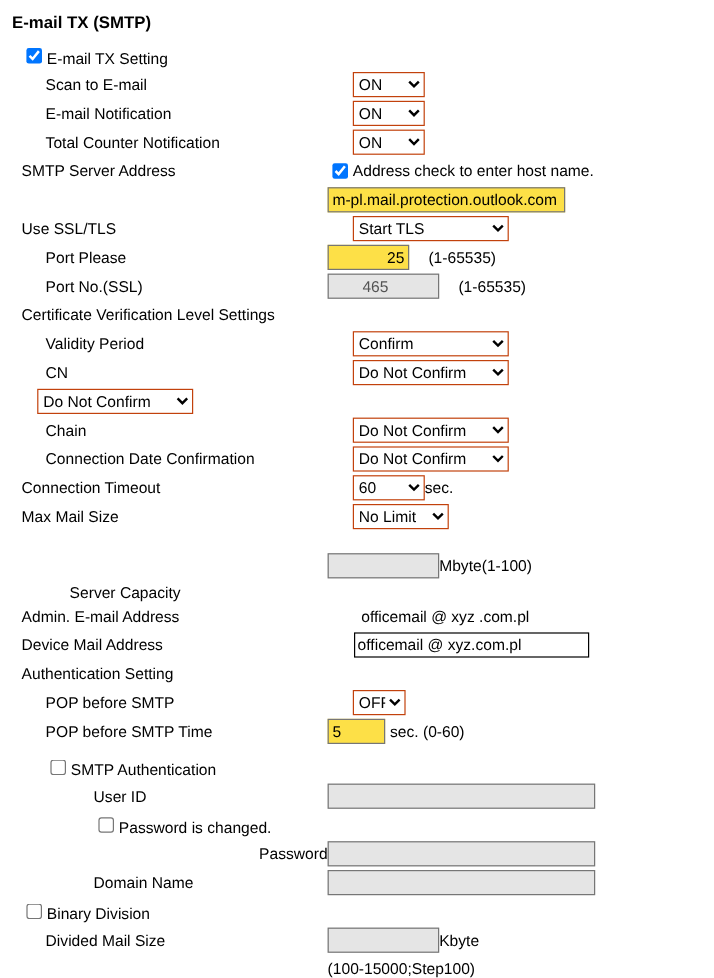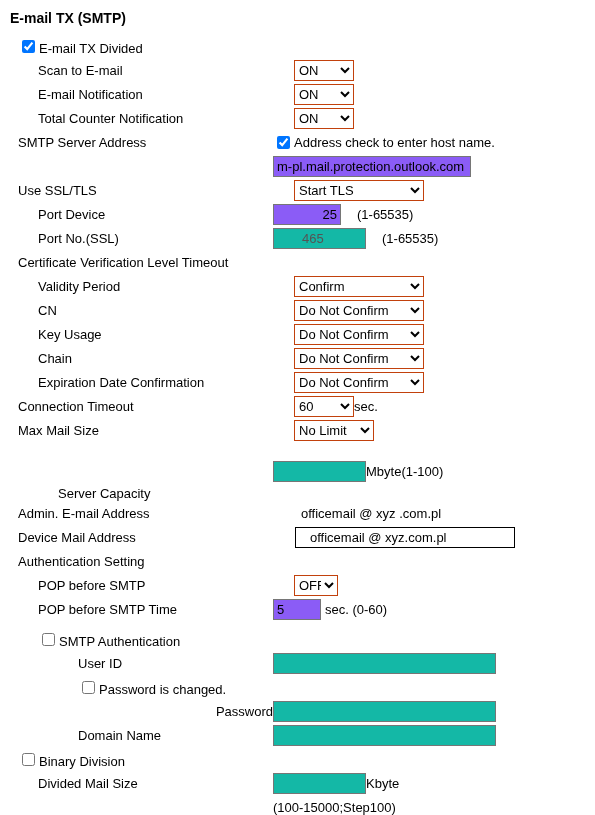--- a/index.html
+++ b/index.html
@@ -29,27 +29,27 @@
 }
 select {
   border: 1px solid #c2410c;
   background: #fff;
   font-size: 13px;
   height: 21px;
   margin-left: 21px;
 }
 input[type="text"] {
   border: 1px solid #767676;
-  background: #8b5cf6;
+  background: #fde047;
   font-size: 13px;
   height: 17px;
   padding: 1px 3px;
 }
 input[type="text"]:disabled {
-  background: #14b8a6;
+  background: #e5e5e5;
   padding-left: 28px;
 }
 .wide { width: 190px; }
 hr {
   border: none;
   border-top: 4px solid #f7941e;
   margin: 12px 0;
 }
 .buttons {
   text-align: right;
@@ -57,36 +57,36 @@
 }
 button {
   border: 1px solid #000;
   background: #efefef;
   font-size: 13px;
   padding: 2px 8px;
   margin-left: 4px;
 }
 .email-field {
   border: 1px solid #000;
-  padding: 2px 14px;
+  padding: 2px 2px;
   display: inline-block;
   width: 190px;
   margin-left: 22px;
 }
 .email-text {
   margin-left: 28px;
 }
 </style>
 </head>
 <body>
 
 <div class="title">E-mail TX (SMTP)</div>
 
 <div class="row">
-  <span class="label0"><input type="checkbox" checked="" style=""><span>E-mail TX Divided</span></span>
+  <span class="label0"><input type="checkbox" checked="" style=""><span>E-mail TX Setting</span></span>
 </div>
 <div class="row">
   <span class="label1">Scan to E-mail</span>
   <select style="width:60px"><option>ON</option></select>
 </div>
 <div class="row">
   <span class="label1">E-mail Notification</span>
   <select style="width:60px"><option>ON</option></select>
 </div>
 <div class="row">
@@ -100,50 +100,49 @@
 </div>
 <div class="row">
   <span class="label0"></span>
   <input type="text" class="wide" value="m-pl.mail.protection.outlook.com" style="">
 </div>
 <div class="row">
   <span class="label0">Use SSL/TLS</span>
   <select style="width:130px"><option>Start TLS</option></select>
 </div>
 <div class="row">
-  <span class="label1">Port Device</span>
+  <span class="label1">Port Please</span>
   <input type="text" style="width: 60px; text-align: right;" value="25">
   <span style="margin-left:16px">(1-65535)</span>
 </div>
 <div class="row">
   <span class="label1">Port No.(SSL)</span>
   <input type="text" style="width: 60px;" disabled="" value="465">
   <span style="margin-left:16px">(1-65535)</span>
 </div>
 <div class="row">
-  <span class="label0">Certificate Verification Level Timeout</span>
+  <span class="label0">Certificate Verification Level Settings</span>
 </div>
 <div class="row">
   <span class="label1">Validity Period</span>
   <select style="width:130px"><option>Confirm</option></select>
 </div>
 <div class="row">
   <span class="label1">CN</span>
   <select style="width:130px"><option>Do Not Confirm</option></select>
 </div>
 <div class="row">
-  <span class="label1">Key Usage</span>
   <select style="width:130px"><option>Do Not Confirm</option></select>
 </div>
 <div class="row">
   <span class="label1">Chain</span>
   <select style="width:130px"><option>Do Not Confirm</option></select>
 </div>
 <div class="row">
-  <span class="label1">Expiration Date Confirmation</span>
+  <span class="label1">Connection Date Confirmation</span>
   <select style="width:130px"><option>Do Not Confirm</option></select>
 </div>
 <div class="row">
   <span class="label0">Connection Timeout</span>
   <select style="width:60px"><option>60</option></select>
   <span>sec.</span>
 </div>
 <div class="row">
   <span class="label0">Max Mail Size</span>
   <select style="width:80px"><option>No Limit</option></select>

